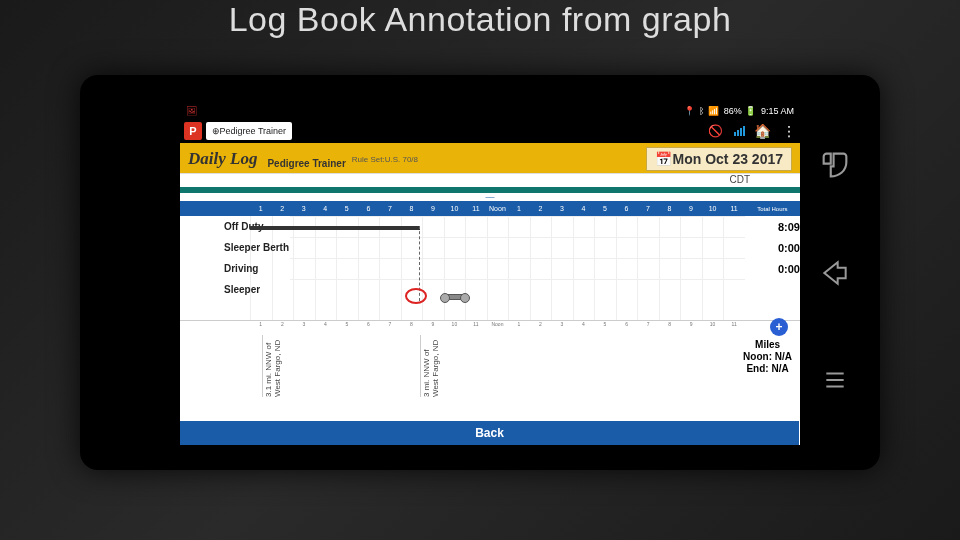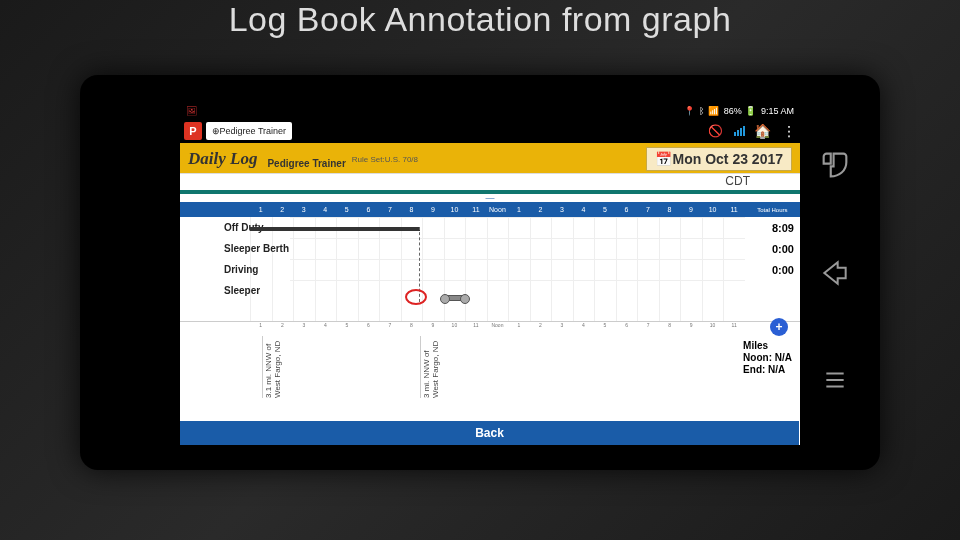--- a/index.html
+++ b/index.html
@@ -117,25 +117,25 @@
   .date-badge {
     margin-left: auto;
     background: #f8eac5;
     border: 1px solid #c7a947;
     font-size: 14px;
     font-weight: bold;
     padding: 3px 8px;
     color: #333;
   }
   .tz-row {
-    font-size: 12px;
+    font-size: 10px;
     color: #444;
     text-align: right;
     padding: 0 50px 2px 1px;
-    border-bottom: 4px solid #0f766e;
+    border-bottom: 6px solid #0f766e;
   }
   .collapse-arrow {
     text-align: center;
     color:#4a7ebb;
     font-size:9px;
     background:#fff;
     line-height:8px;
   }
   .timeline-header {
     height: 15px;
@@ -176,21 +176,20 @@
     flex: 1;
     height: 100%;
     position: relative;
     border-top: 1px solid #eee;
   }
   .status-hours {
     width: 55px;
     font-size: 11px;
     font-weight: bold;
     text-align: right;
-    padding-right: 6px;
   }
   .grid-lines {
     position: absolute;
     left: 70px; right: 55px; top: 0; bottom: 0;
     display: flex;
   }
   .grid-col {
     flex: 1;
     border-left: 1px solid #eee;
     position:relative;
@@ -275,21 +274,21 @@
     font-size: 8px;
     line-height:9px;
     border-right:1px solid #ccc;
     padding-right:1px;
     height: 62px;
   }
   .miles-box {
     position: absolute;
     right: 8px;
     top: 4px;
-    text-align: left;
+    text-align: center;
     font-size: 10px;
     font-weight: bold;
     line-height: 12px;
   }
   .footer-bar {
     position: absolute;
     left: 0; right: 0; bottom: 0;
     height: 24px;
     background: #1a5ca8;
     display: flex;

